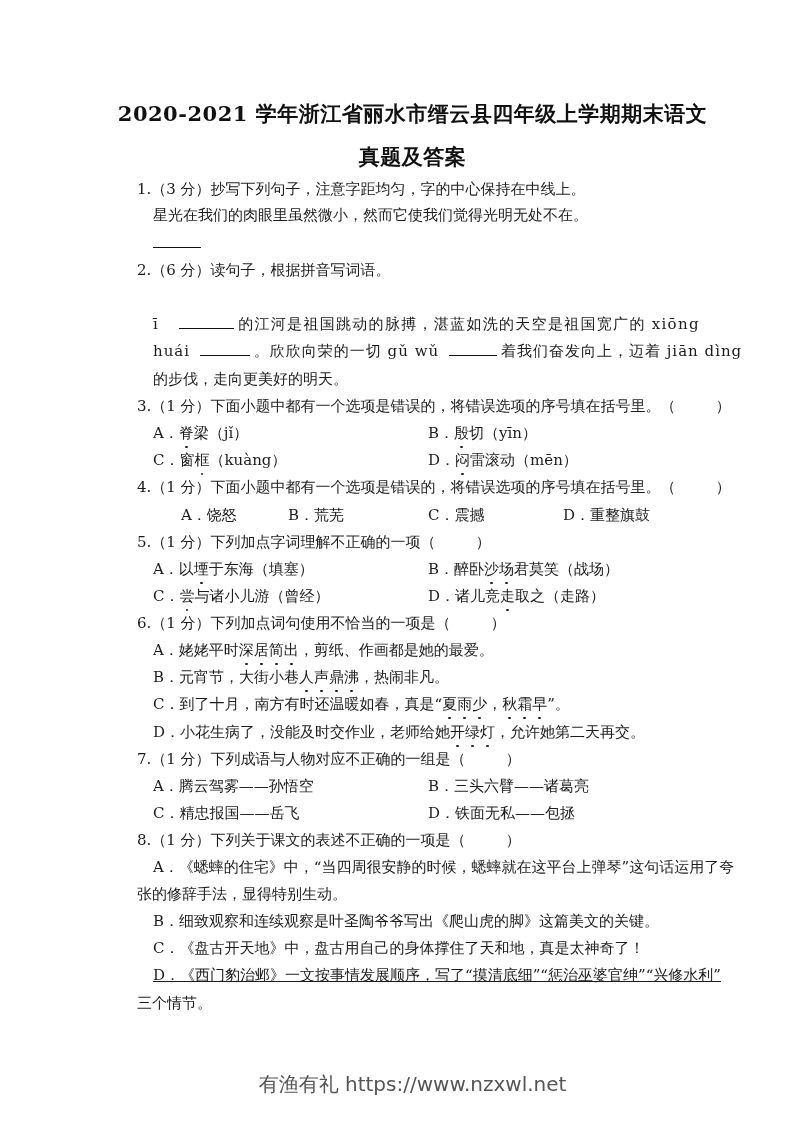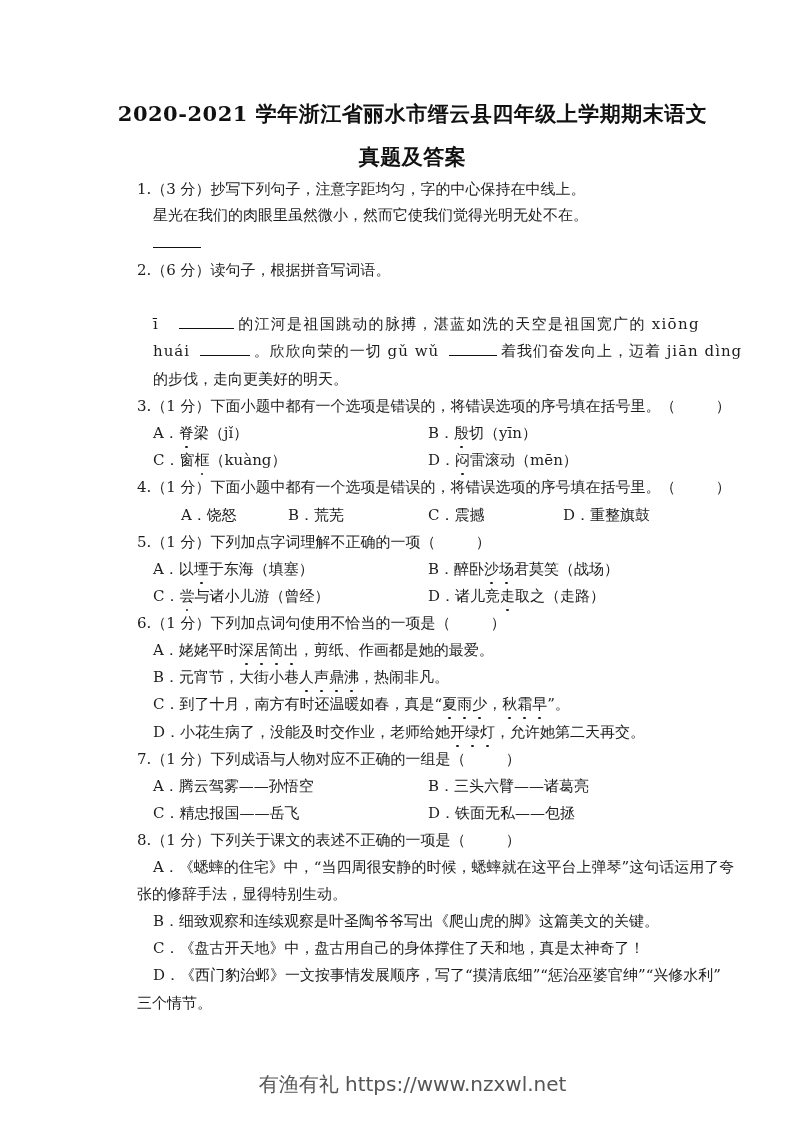--- a/index.html
+++ b/index.html
@@ -127,17 +127,17 @@
   <div class="line ind" style="top:803px;">C．精忠报国——岳飞</div>
   <div class="line optB" style="top:803px;">D．铁面无私——包拯</div>
 
   <div class="line q" style="top:830px;">
     <span>8.（1 分）下列关于课文的表述不正确的一项是（</span><span class="paren"></span><span>）</span>
   </div>
   <div class="line ind" style="top:857px;">A．《蟋蟀的住宅》中，“当四周很安静的时候，蟋蟀就在这平台上弹琴”这句话运用了夸</div>
   <div class="line full" style="top:884px;">张的修辞手法，显得特别生动。</div>
   <div class="line ind" style="top:911px;">B．细致观察和连续观察是叶圣陶爷爷写出《爬山虎的脚》这篇美文的关键。</div>
   <div class="line ind" style="top:938px;">C．《盘古开天地》中，盘古用自己的身体撑住了天和地，真是太神奇了！</div>
-  <div class="line ind" style="top:965px;">D．《西门豹治邺》一文按事情发展顺序，写了“摸清底细”“惩治巫婆官绅”“兴修水利”</div>
+  <div class="line ind" style="top:965px;text-decoration:underline;">D．《西门豹治邺》一文按事情发展顺序，写了“摸清底细”“惩治巫婆官绅”“兴修水利”</div>
   <div class="line full" style="top:993px;">三个情节。</div>
 
   <div class="footer">有渔有礼 https://www.nzxwl.net</div>
 </div>
 
 </body></html>

